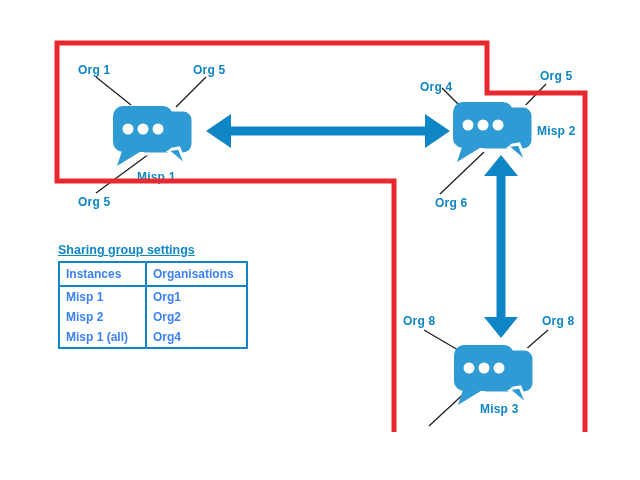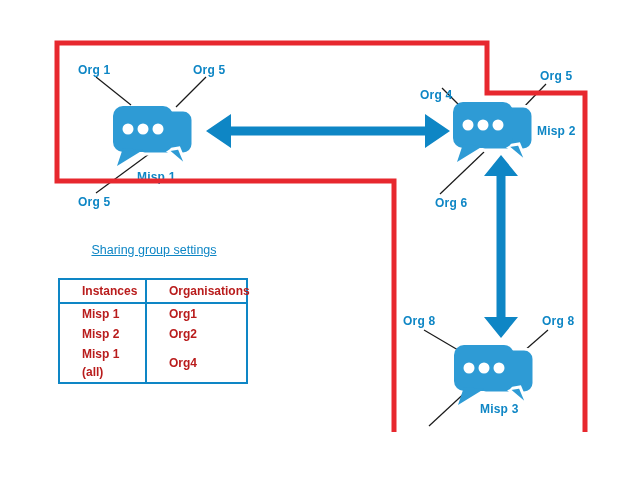--- a/index.html
+++ b/index.html
@@ -22,40 +22,40 @@
     white-space:nowrap;
     letter-spacing:0.2px;
   }
   .sg-block{
     position:absolute;
     left:58px;top:243px;width:192px;
     z-index:3;
     color:#0e86c5;
   }
   .sg-title{
-    text-align:center;
+    text-align:left;
     font-size:12.5px;
-    font-weight:normal;
+    font-weight:bold;
     text-decoration:underline;
-    margin-bottom:21px;
+    margin-bottom:4px;
   }
   table.sg-table{
     border-collapse:collapse;
     width:190px;
     table-layout:fixed;
   }
   table.sg-table, table.sg-table th, table.sg-table td{
     border:2px solid #0e86c5;
   }
   table.sg-table th, table.sg-table td{
     font-size:12px;
     font-weight:bold;
-    color:#b91c1c;
+    color:#3b82f6;
     text-align:left;
-    padding:1px 22px;
+    padding:1px 6px;
     border-top:none;border-bottom:none;
   }
   table.sg-table thead th{
     border-bottom:2px solid #0e86c5;
     padding-top:4px;padding-bottom:4px;
   }
   table.sg-table td{height:18px;line-height:18px;}
   table.sg-table col.c1{width:87px;}
 </style>
 </head>
@@ -109,21 +109,21 @@
       </g>
     <g>
         <use href="#misp-icon" x="452" y="339"></use>
       </g>
   </svg>
 
   <div class="node-label" style="left:78px;top:63px">Org 1</div>
   <div class="node-label" style="left:193px;top:63px">Org 5</div>
   <div class="node-label" style="left:78px;top:195px">Org 5</div>
   <div class="node-label" style="left:137px;top:170px">Misp 1</div>
-  <div class="node-label" style="left:420px;top:88px">Org 4</div>
+  <div class="node-label" style="left:420px;top:80px">Org 4</div>
   <div class="node-label" style="left:540px;top:69px">Org 5</div>
   <div class="node-label" style="left:435px;top:196px">Org 6</div>
   <div class="node-label" style="left:537px;top:124px">Misp 2</div>
   <div class="node-label" style="left:403px;top:314px">Org 8</div>
   <div class="node-label" style="left:542px;top:314px">Org 8</div>
   <div class="node-label" style="left:407px;top:431px">Org 8</div>
   <div class="node-label" style="left:480px;top:402px">Misp 3</div>
 
   <div class="sg-block">
     <div class="sg-title">Sharing group settings</div>

